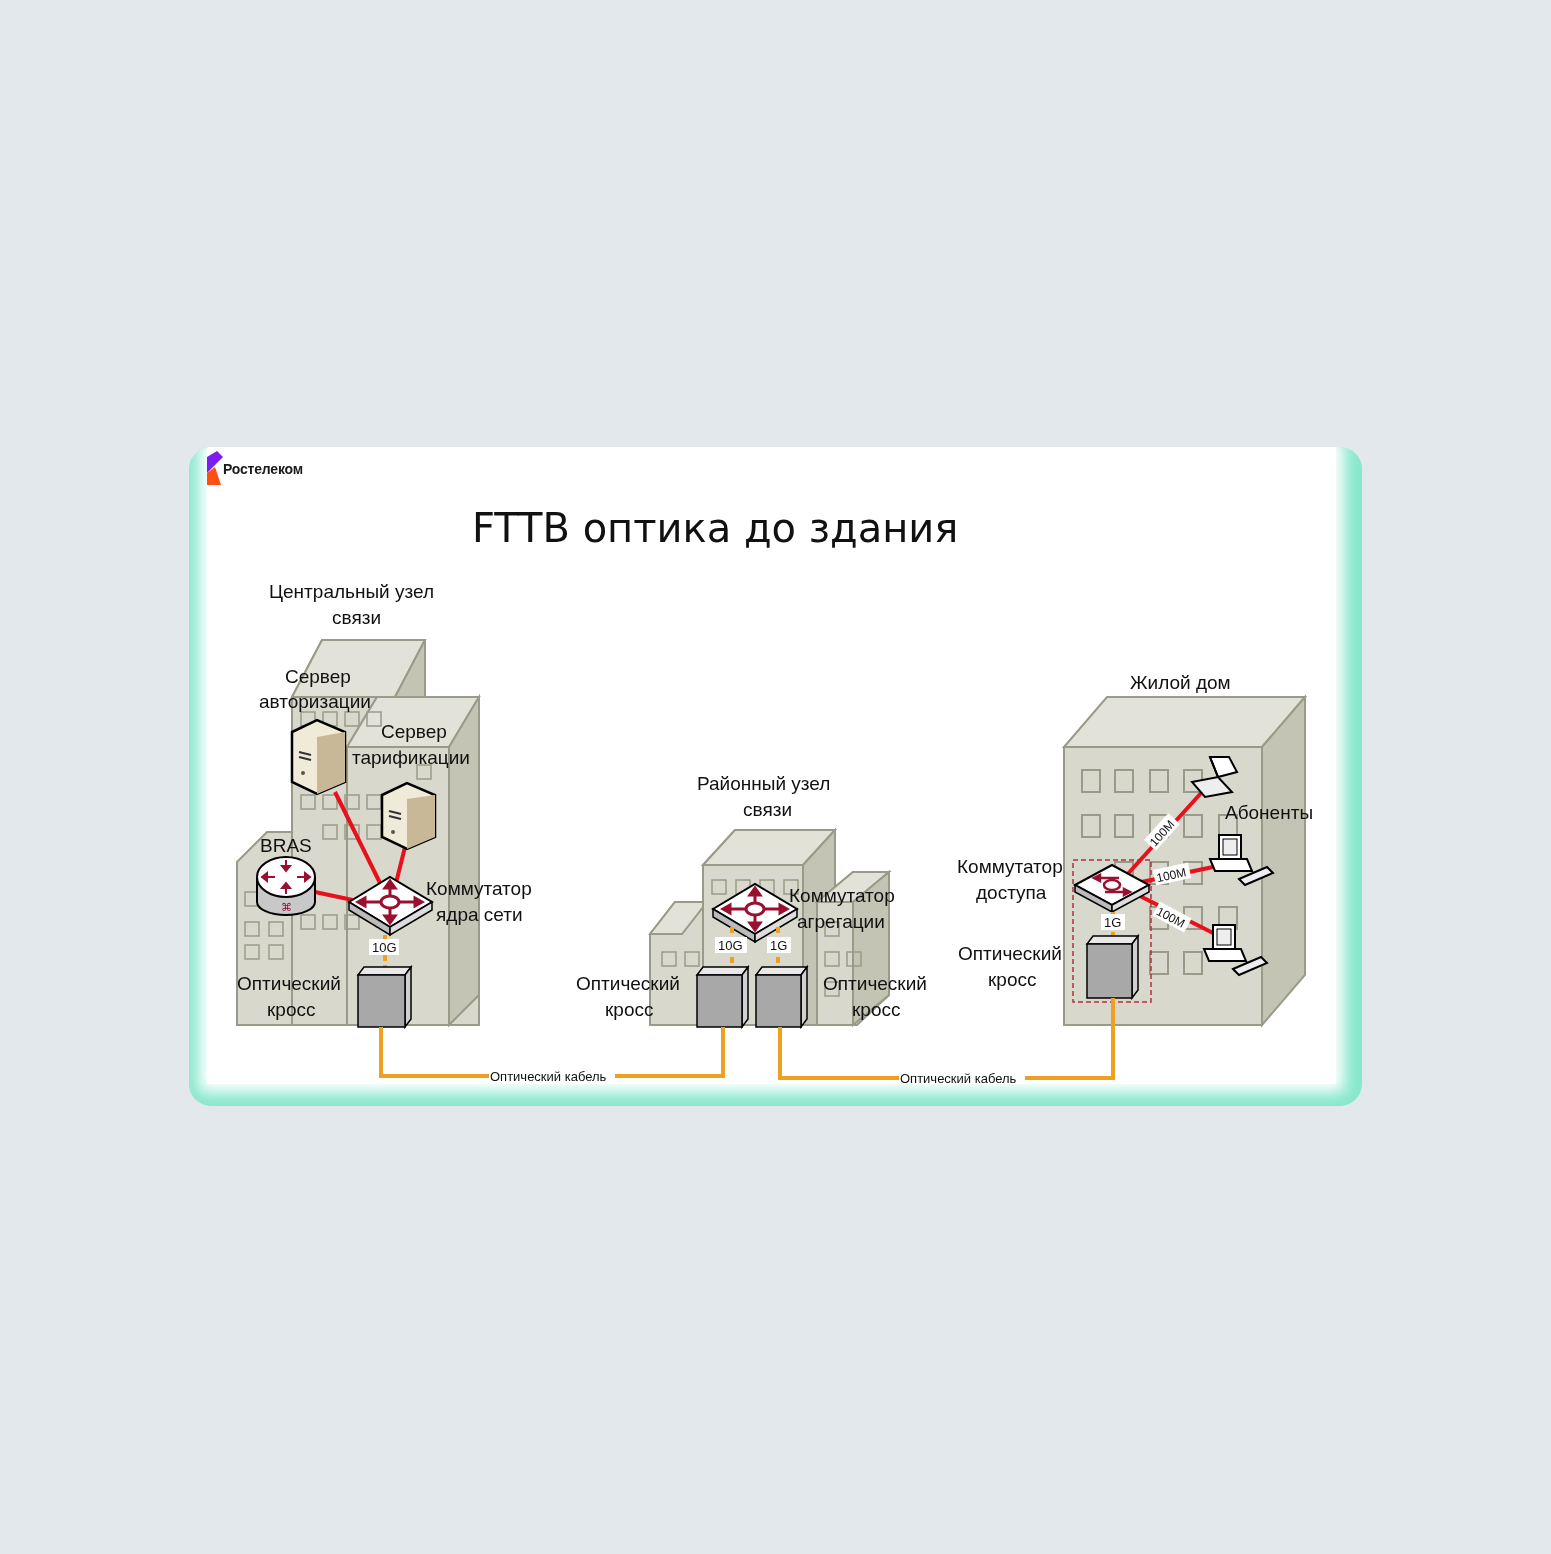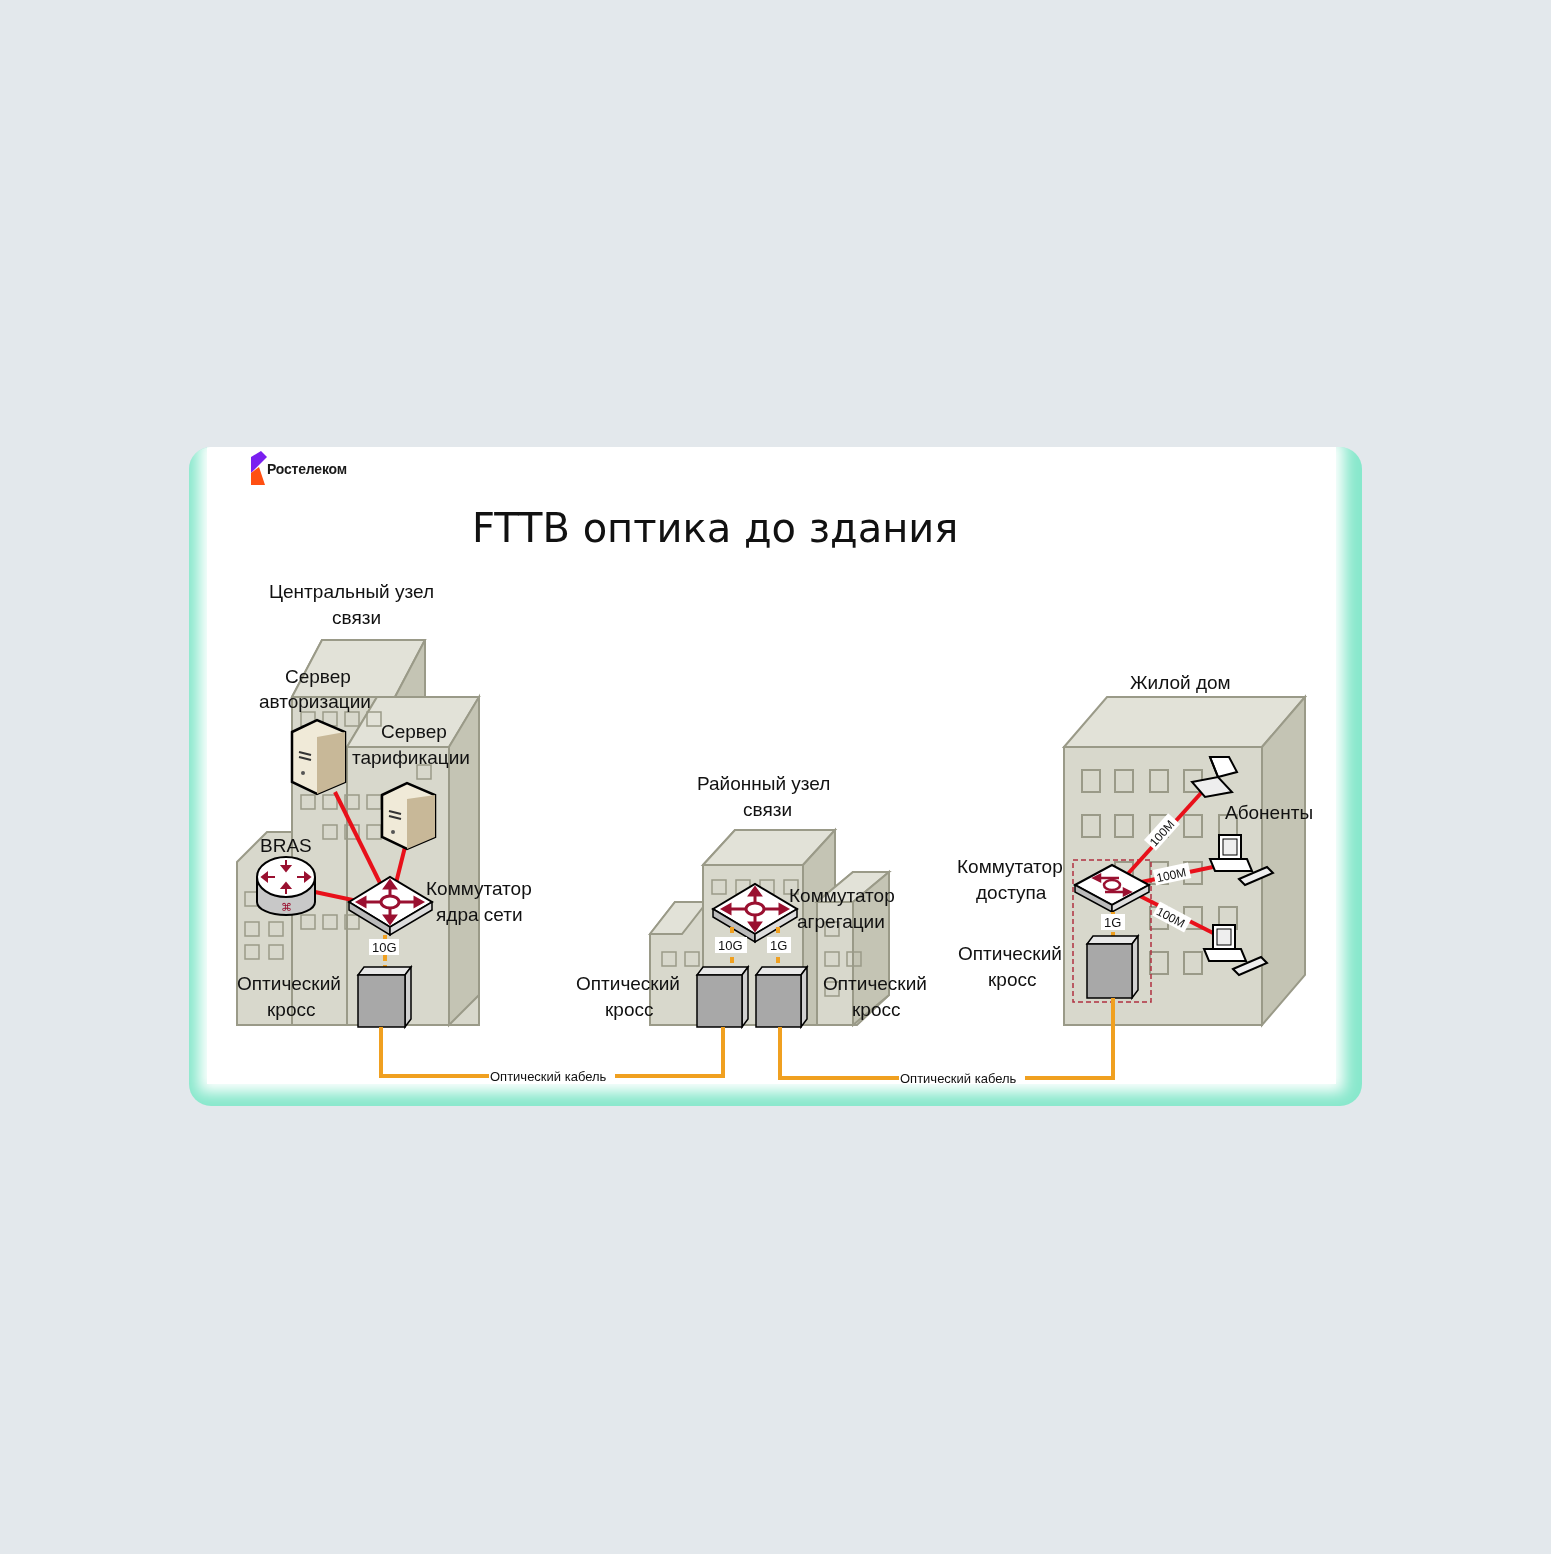--- a/index.html
+++ b/index.html
@@ -19,21 +19,21 @@
     overflow: hidden;
   }
   .card-inner {
     position: absolute;
     left: 18px; top: 0; right: 26px; bottom: 22px;
     background: #ffffff;
     box-shadow: 0 0 14px 8px #ffffff;
   }
   .logo {
     position: absolute; left: 0; top: 4px;
-    display: flex; align-items: center; padding-left: 44px;
+    display: flex; align-items: center;
   }
   .logo-mark { width: 18px; height: 36px; position: relative; }
   .logo-text {
     font-size: 14px; font-weight: bold; color: #1a1a1a;
     margin-left: -2px; letter-spacing: -0.2px;
   }
   svg.diagram { position: absolute; left: 0; top: 0; }
   svg text { font-family: "Liberation Sans", "DejaVu Sans", sans-serif; fill: #111; }
   .title { font-family: "DejaVu Sans", sans-serif; }
 </style>

